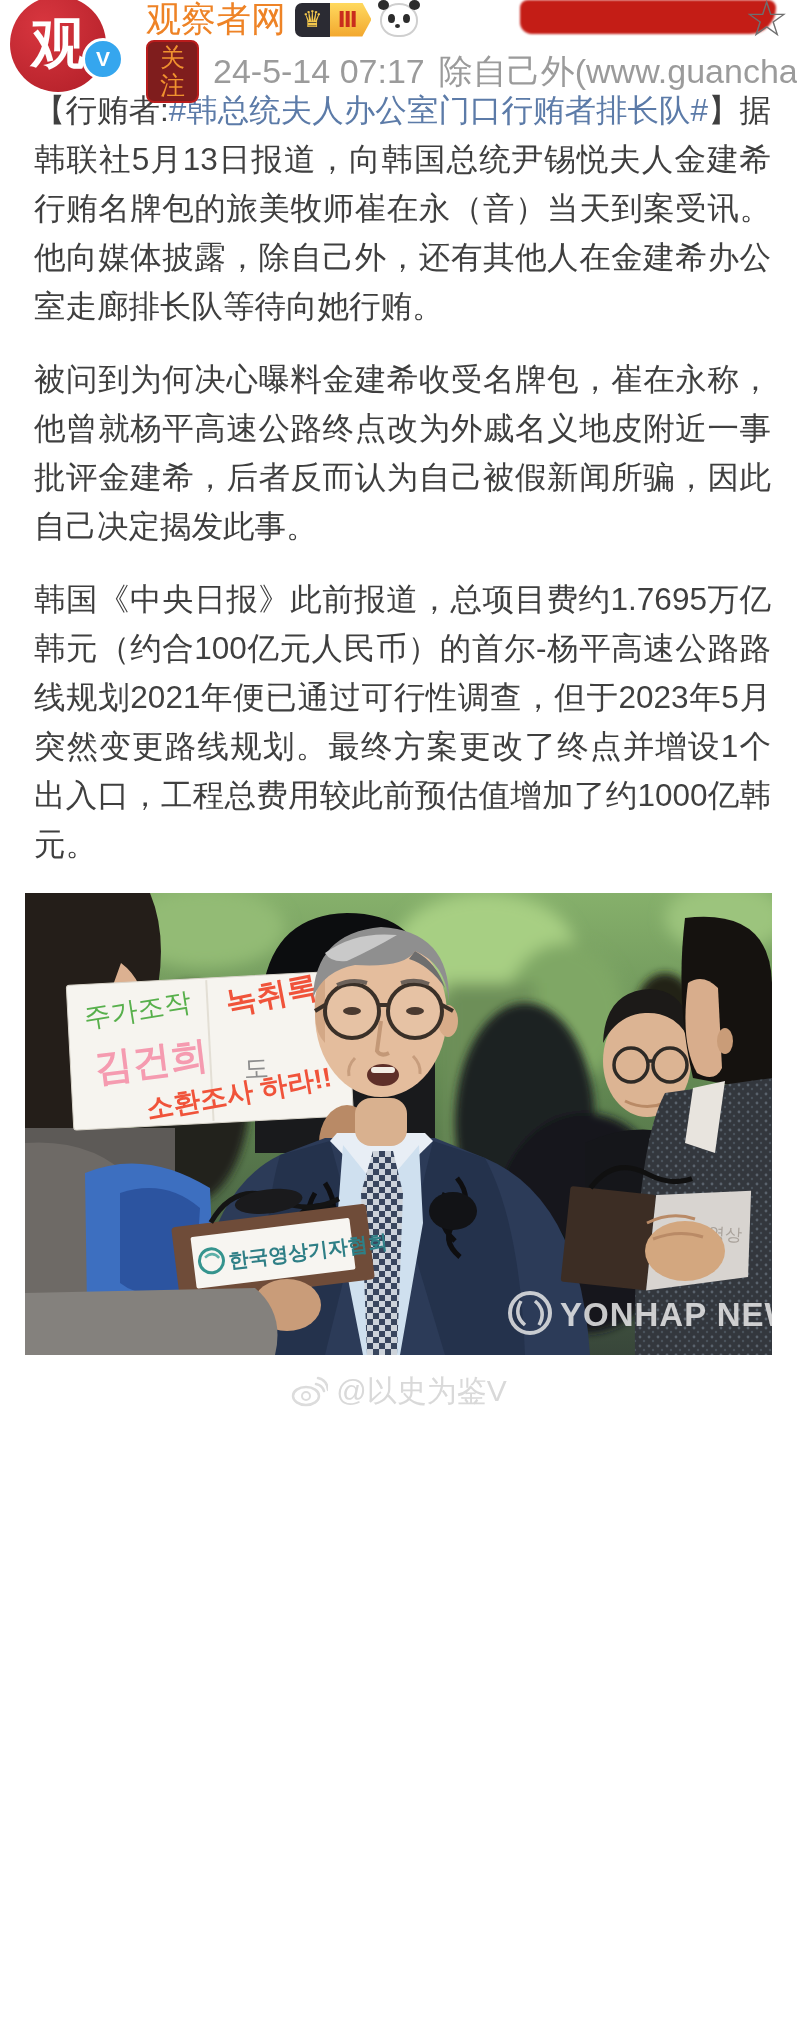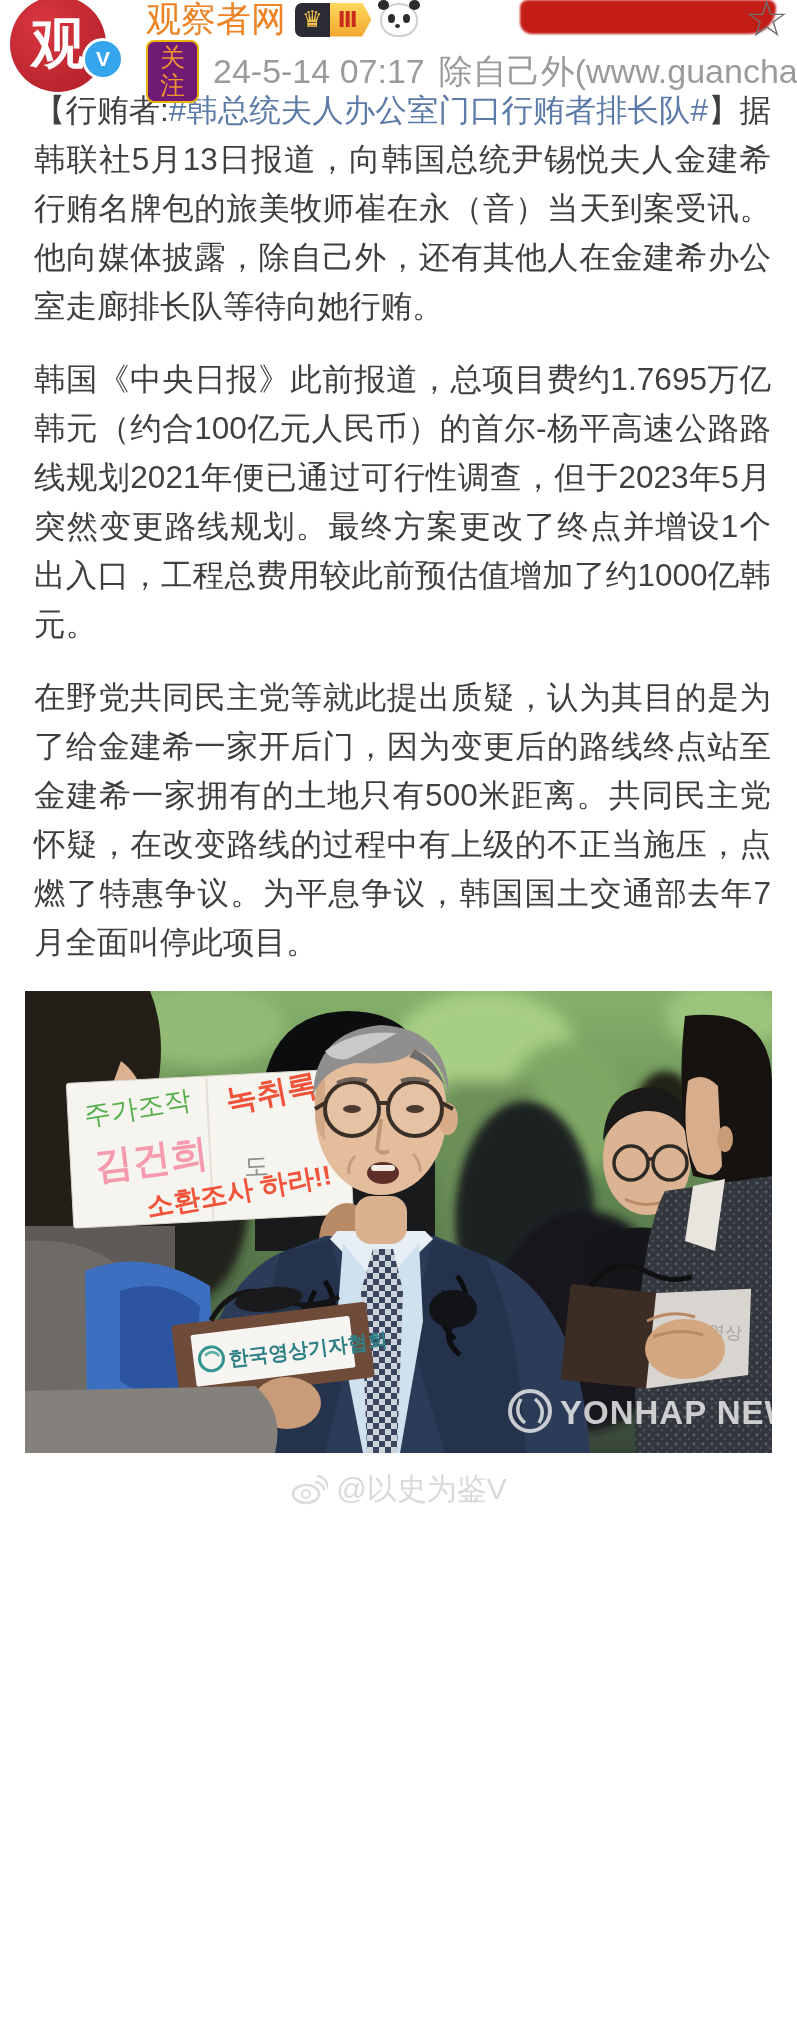--- a/index.html
+++ b/index.html
@@ -24,22 +24,22 @@
            clip-path:polygon(0 0,78% 0,100% 50%,78% 100%,0 100%);border-radius:0 4px 4px 0;}
   .panda{position:relative;width:34px;height:30px;background:#fff;border:2px solid #cfcfcf;
          border-radius:50% 50% 46% 46%;}
   .panda i{position:absolute;background:#2c2c2c;border-radius:50%;}
   .panda .e1{width:11px;height:10px;left:-4px;top:-5px;}
   .panda .e2{width:11px;height:10px;right:-4px;top:-5px;}
   .panda .y1{width:7px;height:9px;left:6px;top:9px;}
   .panda .y2{width:7px;height:9px;right:6px;top:9px;}
   .panda .n{width:5px;height:4px;left:13px;top:19px;}
   .meta-row{position:absolute;left:146px;top:40px;display:flex;align-items:center;gap:14px;}
-  .follow-btn{border:2px solid #eab308;color:#f0922f;font-size:25px;border-radius:8px;
-              padding:2px 12px;background:#701a75;line-height:1.1;}
+  .follow-btn{border:2px solid #b91c1c;color:#f0922f;font-size:25px;border-radius:8px;
+              padding:2px 12px;background:#7f1d1d;line-height:1.1;}
   .meta-text{font-size:34px;color:#9b9b9b;white-space:nowrap;}
   .star{position:absolute;right:8px;top:-10px;font-size:50px;color:#6f6f6f;
         font-family:"DejaVu Sans",sans-serif;}
   .red-banner{position:absolute;left:520px;top:0;width:256px;height:34px;border-radius:12px 12px 40px 18px;
       background:
         radial-gradient(ellipse 60px 16px at 30% 40%,#ff7a52 0%,rgba(255,122,82,0) 70%),
         radial-gradient(ellipse 90px 22px at 60% 30%,#f0b090 0%,rgba(240,176,144,0) 60%),
         linear-gradient(100deg,#e8structured 0%,#c01818 40%,#e03224 70%,#a80f0f 100%);
       background-color:#c41d16;filter:blur(1px);}
   
@@ -83,22 +83,22 @@
     <span class="meta-text">24-5-14 07:17</span>
     <span class="meta-text">除自己外(www.guancha.cn...</span>
   </div>
 
   <div class="red-banner"></div>
   <div class="star">☆</div>
 </div>
 
 <div class="content">
   <p><span>【行贿者:</span><span class="hashtag">#韩总统夫人办公室门口行贿者排长队#</span><span>】据韩联社5月13日报道，向韩国总统尹锡悦夫人金建希行贿名牌包的旅美牧师崔在永（音）当天到案受讯。他向媒体披露，除自己外，还有其他人在金建希办公室走廊排长队等待向她行贿。</span></p>
+  <p>被问到为何决心曝料金建希收受名牌包，崔在永称，他曾就杨平高速公路终点改为外戚名义地皮附近一事批评金建希，后者反而认为自己被假新闻所骗，因此自己决定揭发此事。</p>
   <p>韩国《中央日报》此前报道，总项目费约1.7695万亿韩元（约合100亿元人民币）的首尔-杨平高速公路路线规划2021年便已通过可行性调查，但于2023年5月突然变更路线规划。最终方案更改了终点并增设1个出入口，工程总费用较此前预估值增加了约1000亿韩元。</p>
-  <p>在野党共同民主党等就此提出质疑，认为其目的是为了给金建希一家开后门，因为变更后的路线终点站至金建希一家拥有的土地只有500米距离。共同民主党怀疑，在改变路线的过程中有上级的不正当施压，点燃了特惠争议。为平息争议，韩国国土交通部去年7月全面叫停此项目。</p>
 </div>
 
 <svg class="photo" viewBox="0 0 747 462">
   <defs>
     <filter id="blur8">
         <feGaussianBlur stdDeviation="8"></feGaussianBlur>
       </filter>
     <filter id="blur4">
         <feGaussianBlur stdDeviation="4"></feGaussianBlur>
       </filter>

